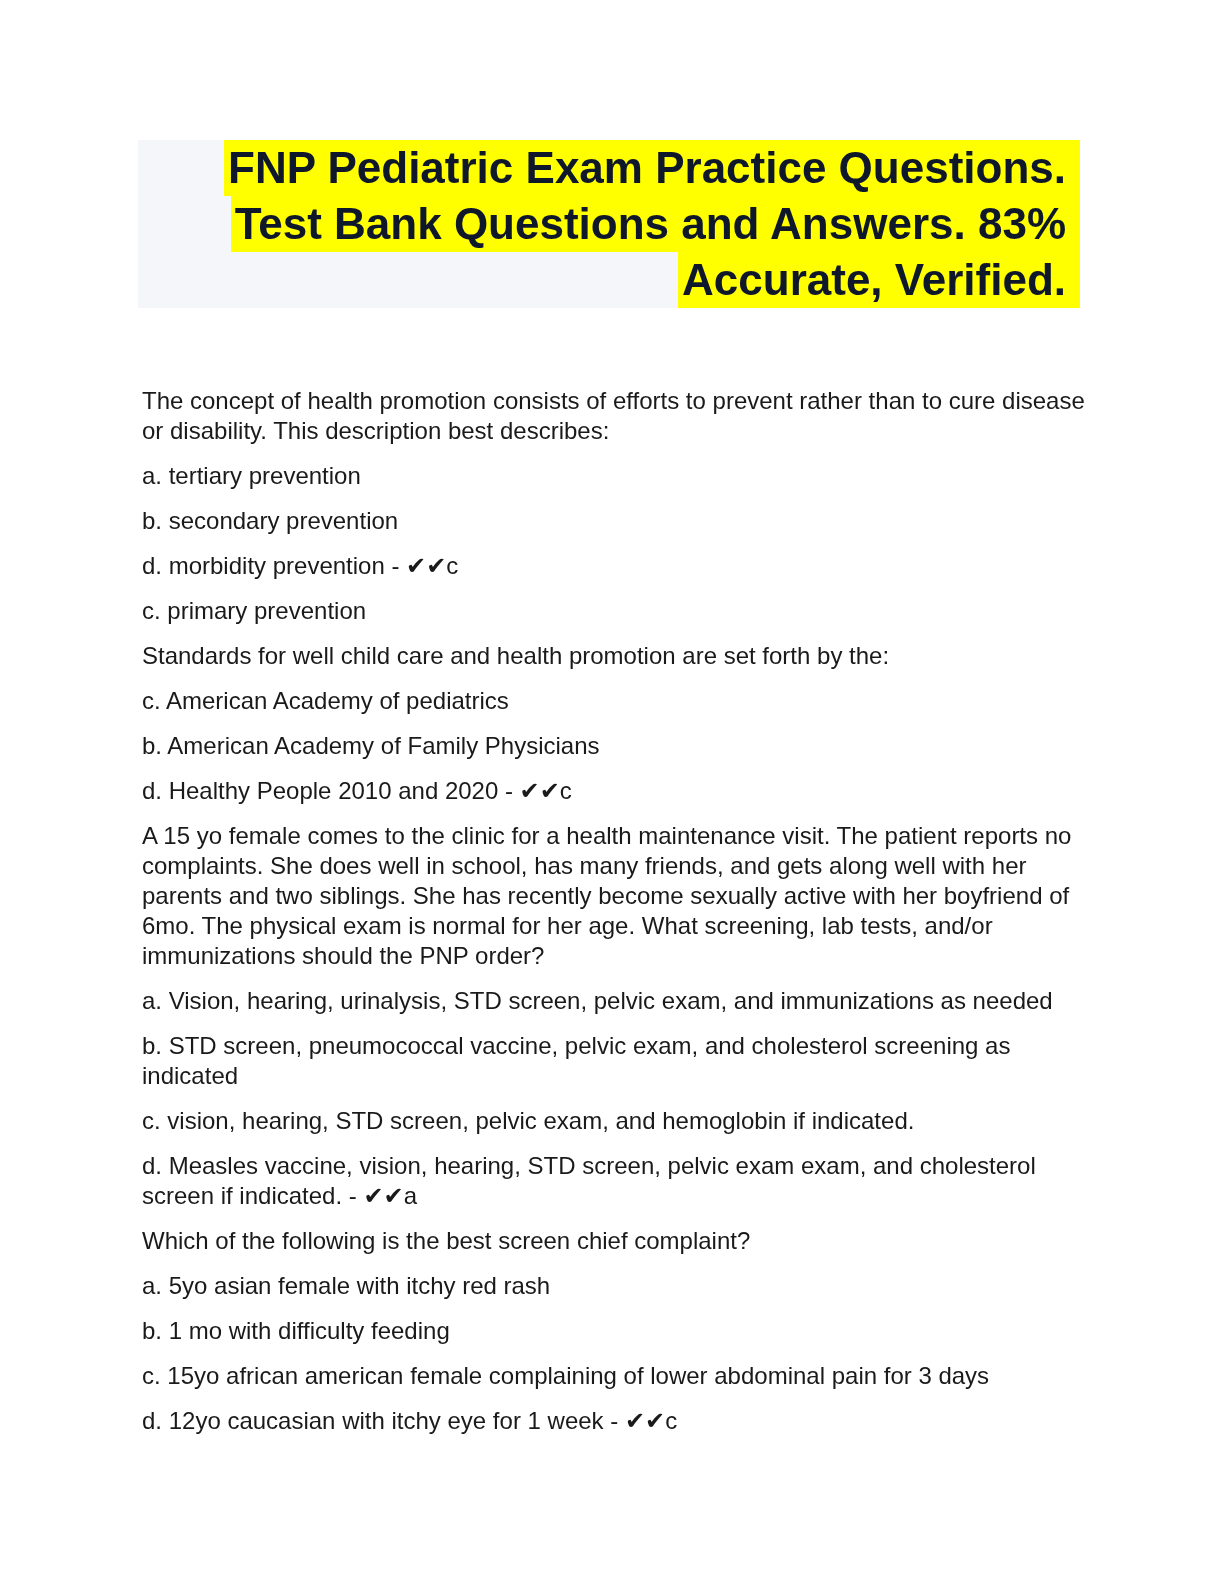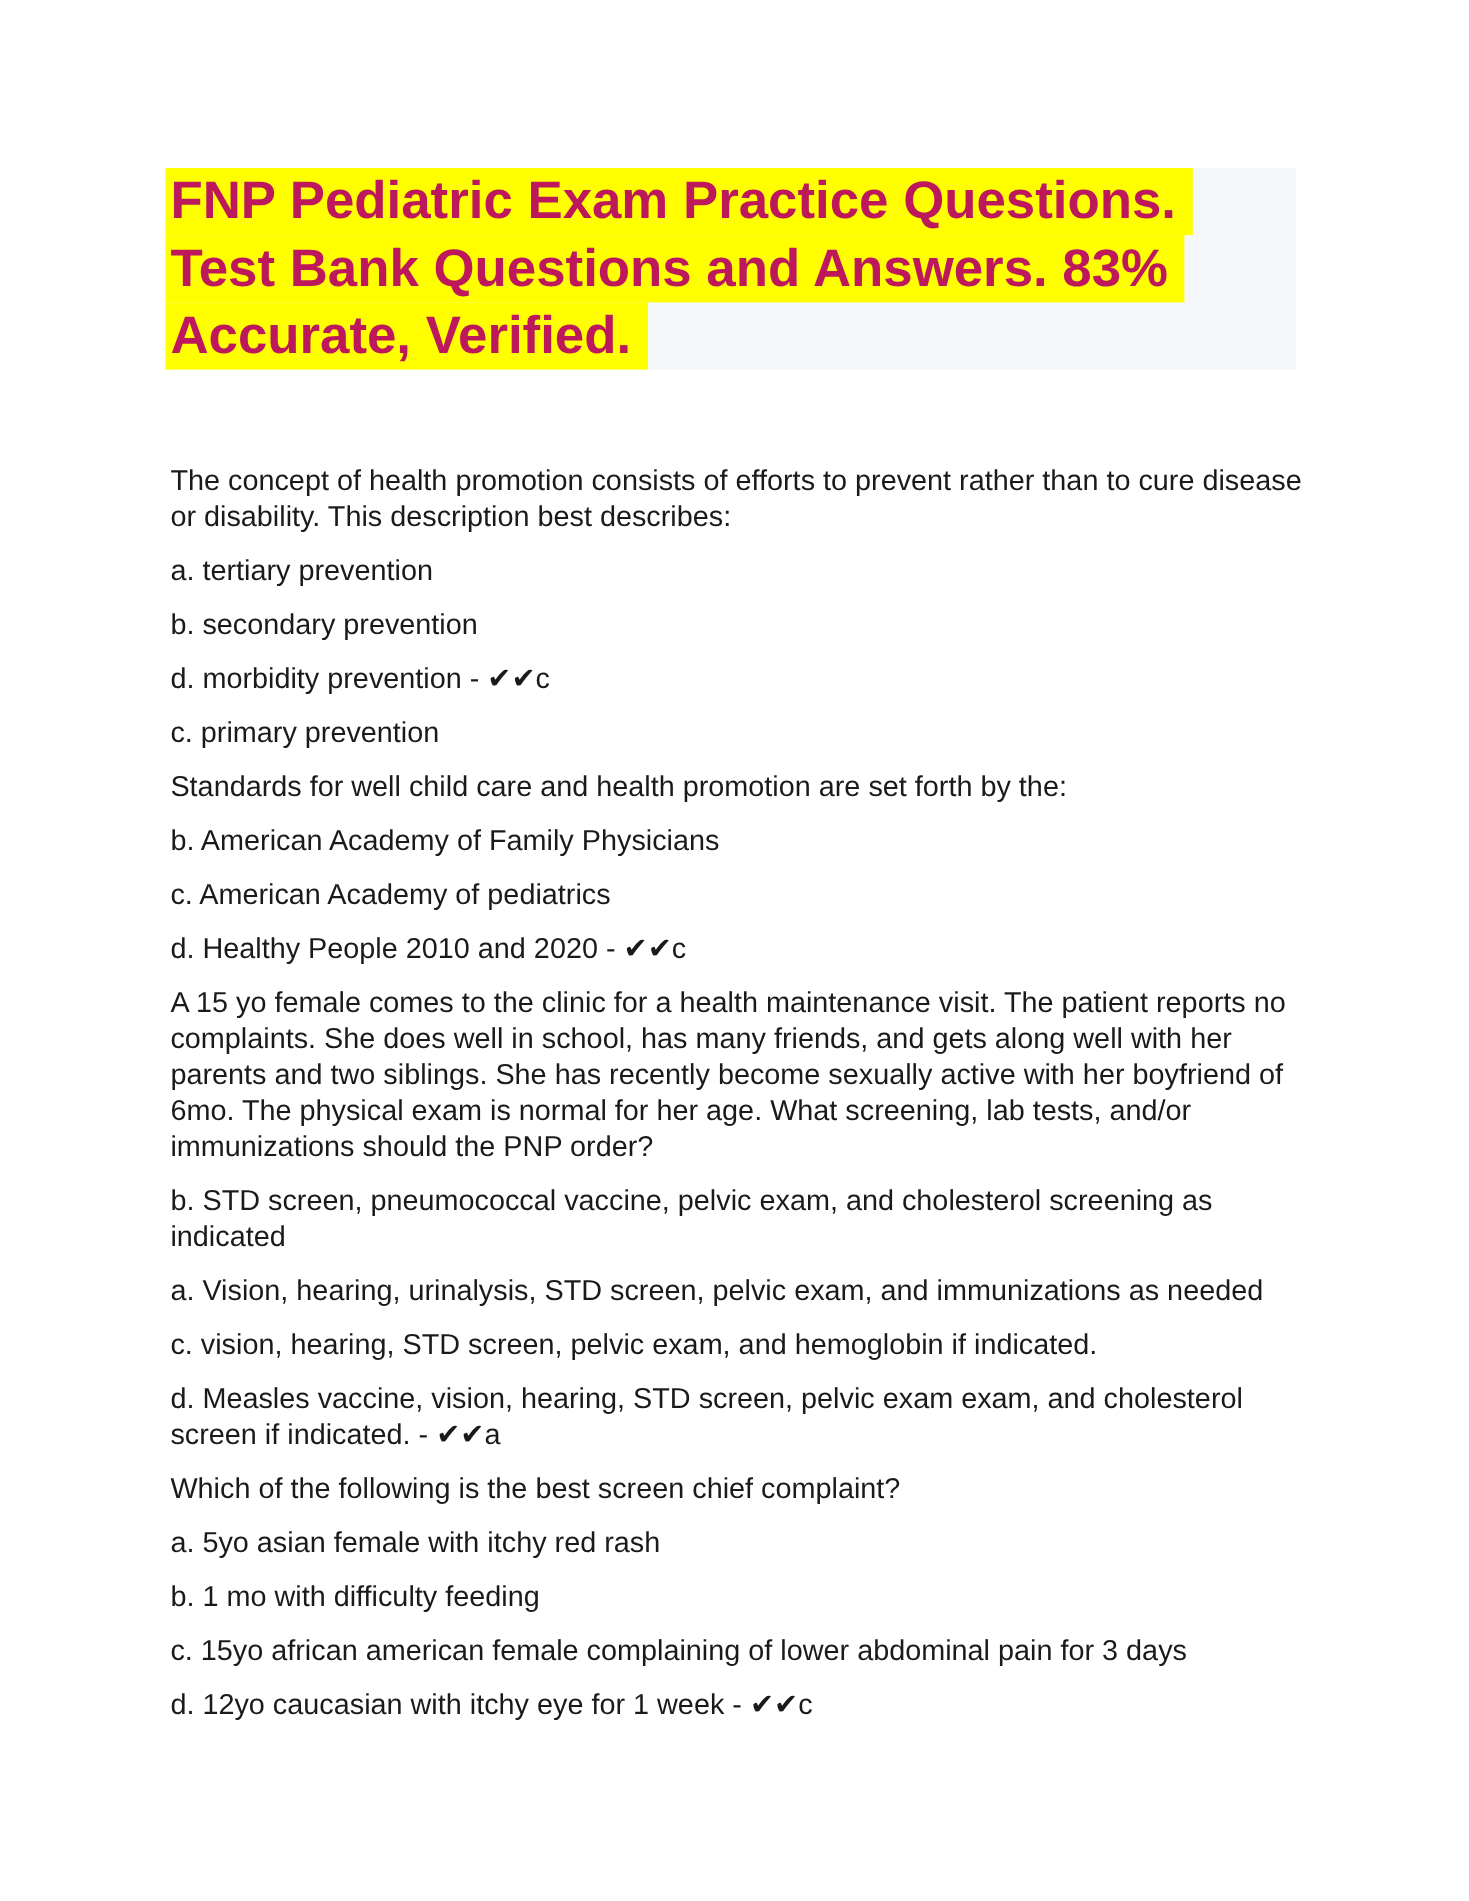--- a/index.html
+++ b/index.html
@@ -19,23 +19,24 @@
   
   .title-panel {
     background: #f4f6f9;
     width: 942px;
     margin-bottom: 78px;
   }
   .title-panel h1 {
     margin: 0;
     font-size: 44px;
     font-weight: bold;
-    color: #be185d;
+    color: #0f172a;
     line-height: 56px;
     letter-spacing: 0px;
+    text-align: right;
   }
   .title-line {
     display: block;
   }
   .title-line .hl {
     display: inline-block;
     background: #ffff00;
     padding-left: 4px;
     padding-right: 14px;
   }
@@ -67,26 +68,26 @@
     </h1>
   </div>
 
   <div class="doc-body">
     <p class="question">The concept of health promotion consists of efforts to prevent rather than to cure disease or disability. This description best describes:</p>
     <p class="option">a. tertiary prevention</p>
     <p class="option">b. secondary prevention</p>
     <p class="option">d. morbidity prevention - ✔✔c</p>
     <p class="option">c. primary prevention</p>
     <p class="question">Standards for well child care and health promotion are set forth by the:</p>
+    <p class="option">c. American Academy of pediatrics</p>
     <p class="option">b. American Academy of Family Physicians</p>
-    <p class="option">c. American Academy of pediatrics</p>
     <p class="option">d. Healthy People 2010 and 2020 - ✔✔c</p>
     <p class="question">A 15 yo female comes to the clinic for a health maintenance visit. The patient reports no complaints. She does well in school, has many friends, and gets along well with her parents and two siblings. She has recently become sexually active with her boyfriend of 6mo. The physical exam is normal for her age. What screening, lab tests, and/or immunizations should the PNP order?</p>
+    <p class="option">a. Vision, hearing, urinalysis, STD screen, pelvic exam, and immunizations as needed</p>
     <p class="option">b. STD screen, pneumococcal vaccine, pelvic exam, and cholesterol screening as indicated</p>
-    <p class="option">a. Vision, hearing, urinalysis, STD screen, pelvic exam, and immunizations as needed</p>
     <p class="option">c. vision, hearing, STD screen, pelvic exam, and hemoglobin if indicated.</p>
     <p class="option">d. Measles vaccine, vision, hearing, STD screen, pelvic exam exam, and cholesterol screen if indicated. - ✔✔a</p>
     <p class="question">Which of the following is the best screen chief complaint?</p>
     <p class="option">a. 5yo asian female with itchy red rash</p>
     <p class="option">b. 1 mo with difficulty feeding</p>
     <p class="option">c. 15yo african american female complaining of lower abdominal pain for 3 days</p>
     <p class="option">d. 12yo caucasian with itchy eye for 1 week - ✔✔c</p>
   </div>
 
 </div>

